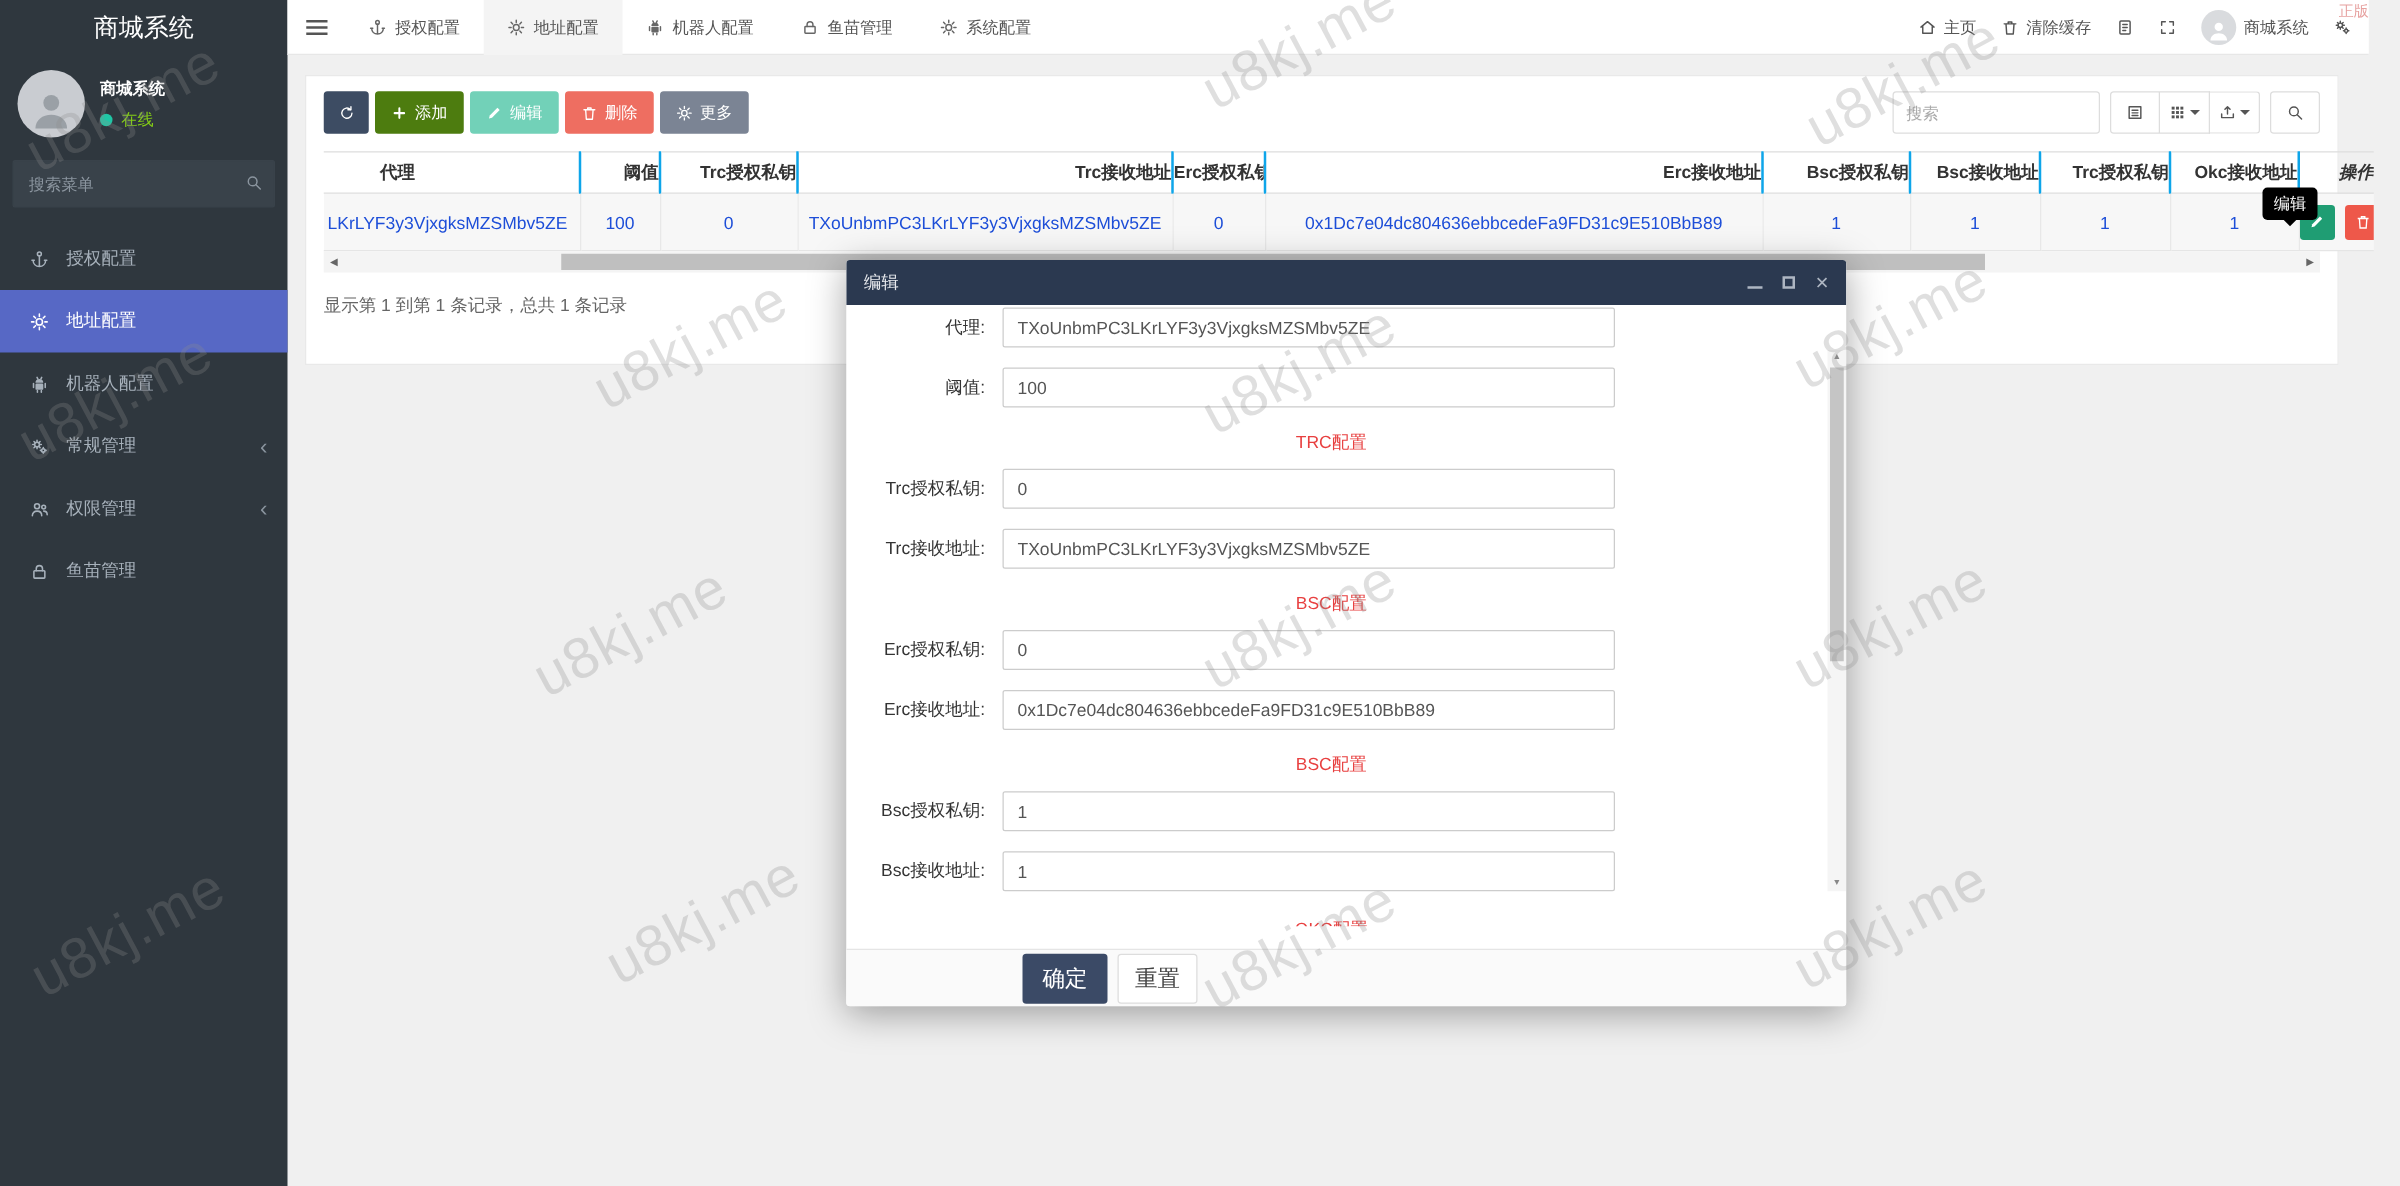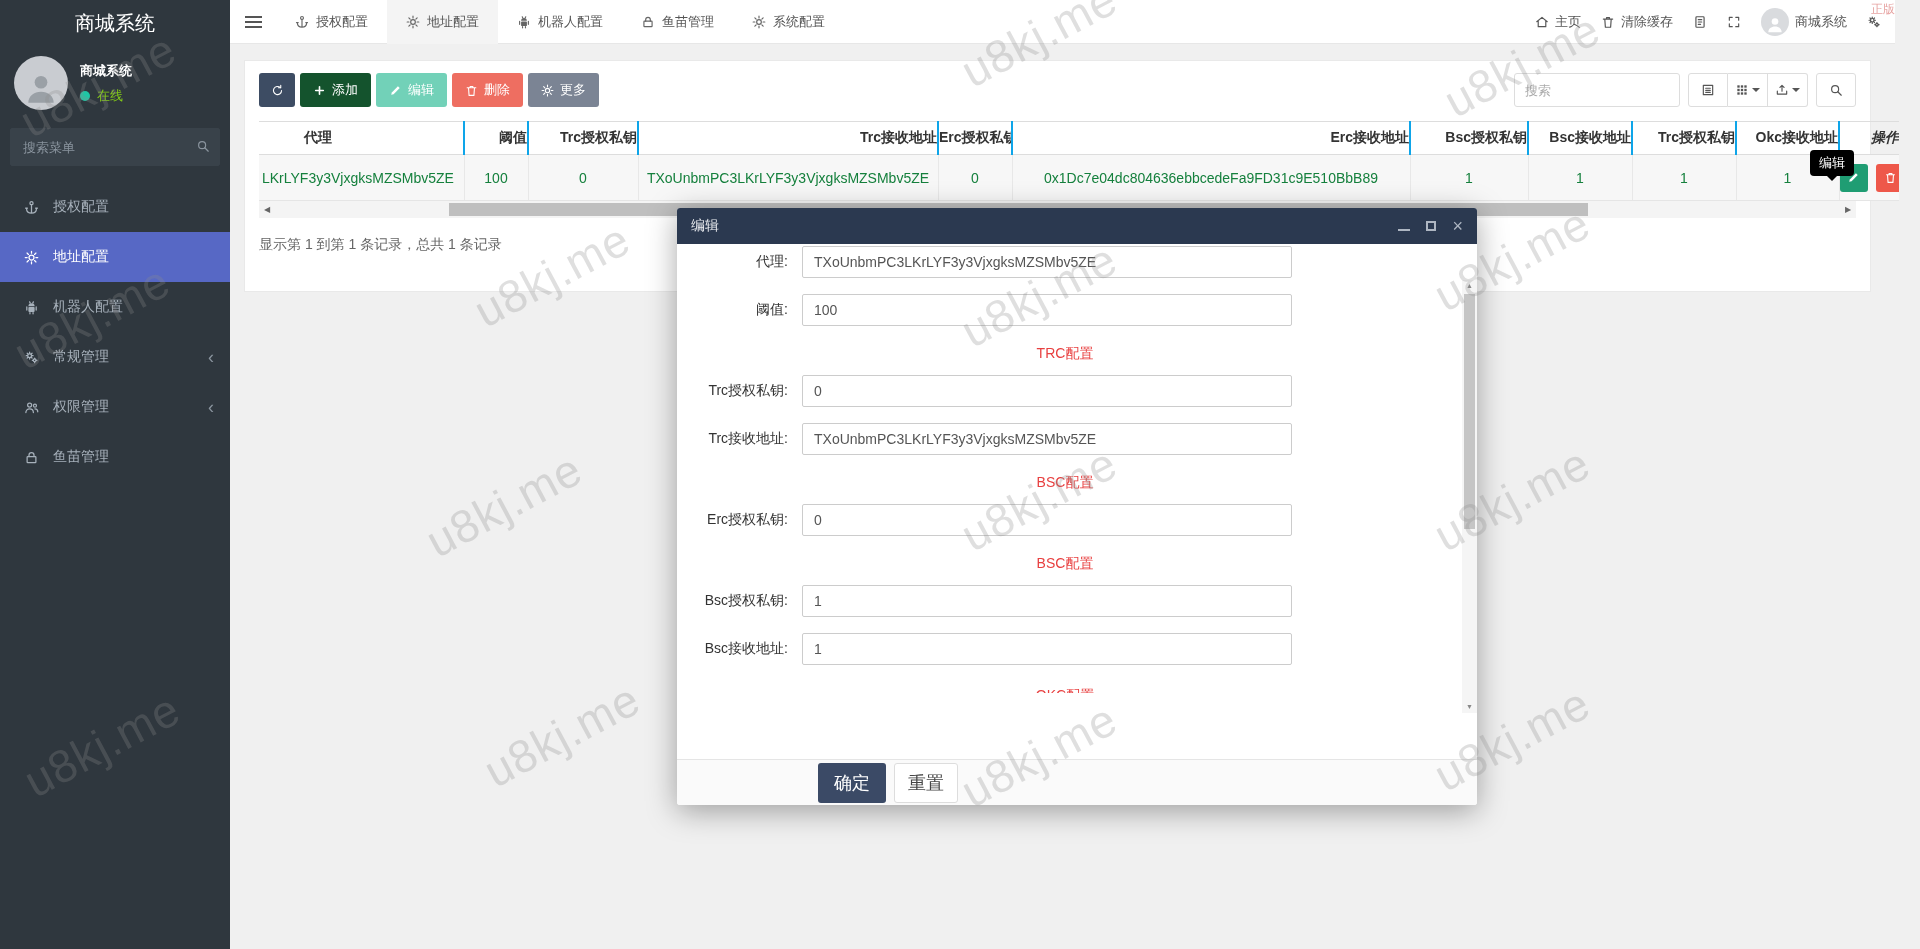--- a/index.html
+++ b/index.html
@@ -42,40 +42,40 @@
   .avatar.sm { width:28px; height:28px; background:#d9dbde; color:#fff; }
   .avatar.sm svg { width:20px; height:20px; margin-top:4px; }
   .corner-badge { position:absolute; right:0; top:1px; font-size:12px; color:#c9302c; opacity:.45; z-index:6; }
 
   
   .card { position:absolute; left:244px; top:60px; right:24px; height:232px; background:#fff; border:1px solid #e9e9e9; z-index:4; }
   .toolbar { display:flex; align-items:center; padding:12px 14px 10px; }
   .btn { display:inline-flex; align-items:center; gap:6px; height:34px; padding:0 13px; border:none; border-radius:3px; color:#fff; font-size:13px; margin-right:5px; cursor:pointer; font-family:inherit; }
   .btn .ic { width:13px; height:13px; }
   .btn.refresh { background:#3d4c63; width:36px; justify-content:center; padding:0; }
-  .btn.add { background:#14532d; }
+  .btn.add { background:#4d7c0f; }
   .btn.edit { background:#72d1b8; }
   .btn.del  { background:#ee6e61; }
   .btn.more { background:#7b8494; }
   .tb-right { margin-left:auto; display:flex; align-items:center; gap:8px; }
   .tb-search { width:166px; height:34px; border:1px solid #ddd; border-radius:3px; font-size:13px; padding:0 10px; color:#555; outline:none; }
   .tb-search::placeholder { color:#aaa; }
   .ibtn-group { display:flex; }
   .ibtn { width:40px; height:34px; background:#fff; border:1px solid #ddd; color:#555; display:flex; align-items:center; justify-content:center; gap:3px; cursor:pointer; }
   .ibtn + .ibtn { border-left:none; }
   .ibtn:first-child { border-radius:3px 0 0 3px; }
   .ibtn:last-child { border-radius:0 3px 3px 0; }
   .ibtn.single { border-radius:3px; }
   .caret { width:0; height:0; border-left:4px solid transparent; border-right:4px solid transparent; border-top:4px solid #555; display:inline-block; }
 
   table.grid { border-collapse:collapse; table-layout:fixed; width:1640px; margin:4px 14px 0; }
   table.grid th { height:33px; border-top:1px solid #ddd; border-bottom:1px solid #ddd; border-left:2px solid #0ea5e9; font-size:14px; color:#333; font-weight:bold; text-align:right; overflow:hidden; white-space:nowrap; }
   table.grid th:first-child { text-align:left; padding-left:45px; border-left:none; }
   table.grid th:last-child { border-right:none;font-style:italic; }
-  table.grid td { height:46px; background:#f7f7f7; border-bottom:1px solid #e5e5e5; border-left:1px solid #e8e8e8; font-size:14px; color:#15803d; text-align:center; overflow:hidden; white-space:nowrap; }
+  table.grid td { height:46px; background:#f7f7f7; border-bottom:1px solid #e5e5e5; border-left:1px solid #e8e8e8; font-size:14px; color:#1d4ed8; text-align:center; overflow:hidden; white-space:nowrap; }
   table.grid td:first-child { text-align:left; padding-left:3px; border-left:none; }
   .act-btn { display:inline-flex; width:28px; height:28px; border-radius:3px; align-items:center; justify-content:center; color:#fff; cursor:pointer; vertical-align:middle; }
   .act-btn.green { background:#1f9d73; margin-right:5px; }
   .act-btn.red { background:#ee584a; }
   .act-btn svg { width:13px; height:13px; }
 
   .hscroll { position:relative; margin:0 14px; height:17px; background:#f4f4f4; }
   .hs-arrow { position:absolute; top:0; width:16px; height:17px; font-size:8px; color:#666; display:flex; align-items:center; justify-content:center; cursor:pointer; }
   .hs-arrow.left { left:0; } .hs-arrow.right { right:0; }
   .hs-thumb { position:absolute; left:190px; top:2px; width:1139px; height:13px; background:#bfbfbf; cursor:pointer; }
@@ -453,20 +453,24 @@
       </div>
       <div class="m-row">
         <label>Trc接收地址:</label>
         <input value="TXoUnbmPC3LKrLYF3y3VjxgksMZSMbv5ZE" style="">
       </div>
       <div class="m-section">BSC配置</div>
       <div class="m-row">
         <label>Erc授权私钥:</label>
         <input value="0" style="">
       </div>
+      <div class="m-row">
+        <label>Erc接收地址:</label>
+        <input value="0x1Dc7e04dc804636ebbcedeFa9FD31c9E510BbB89" style="">
+      </div>
       <div class="m-section">BSC配置</div>
       <div class="m-row">
         <label>Bsc授权私钥:</label>
         <input value="1" style="">
       </div>
       <div class="m-row">
         <label>Bsc接收地址:</label>
         <input value="1" style="">
       </div>
       <div class="m-section clip">OKC配置</div>

